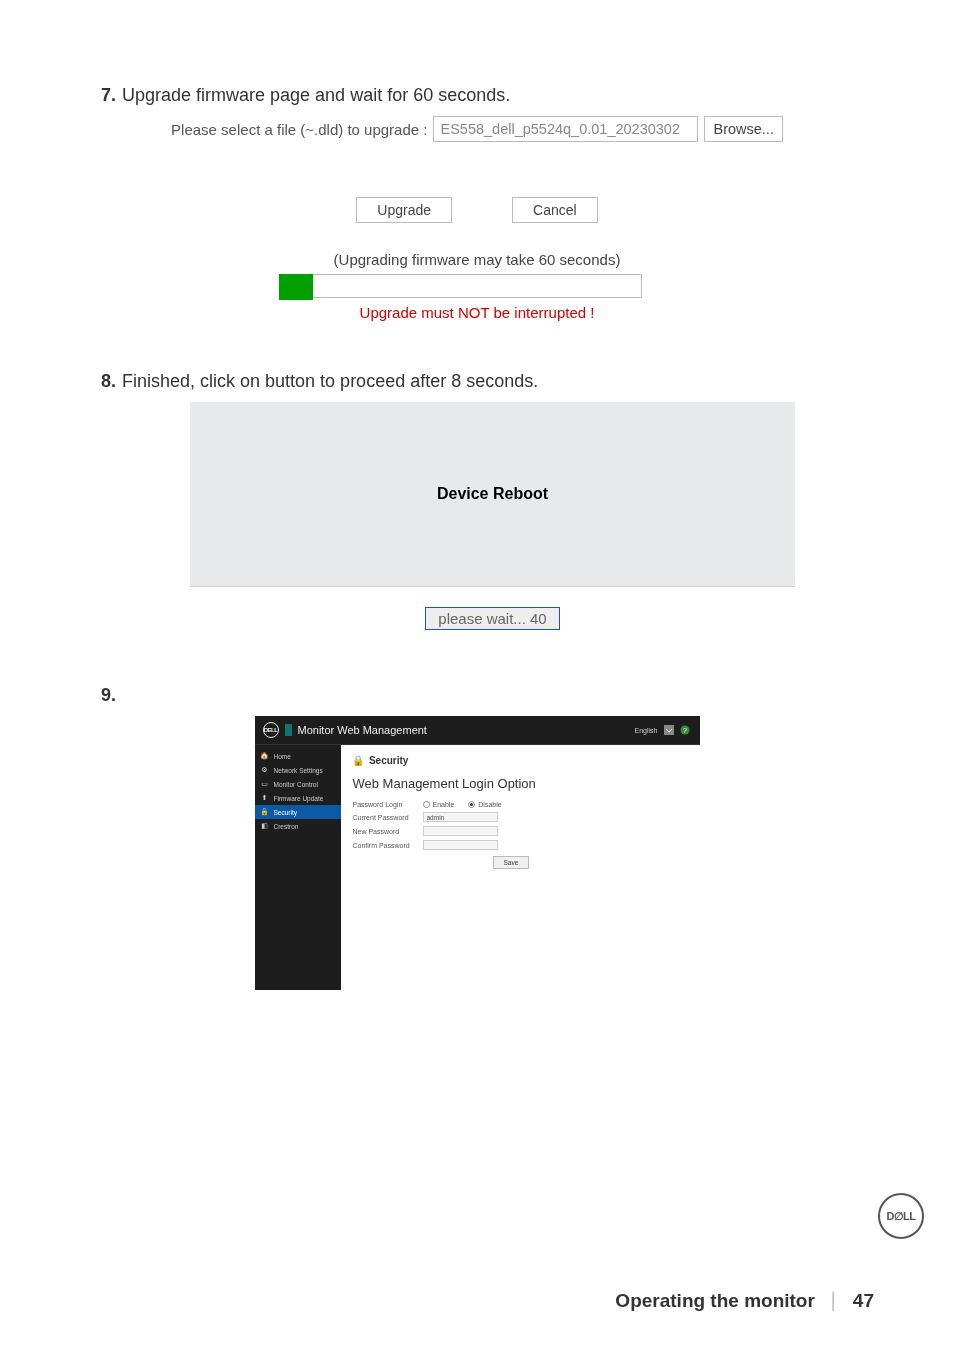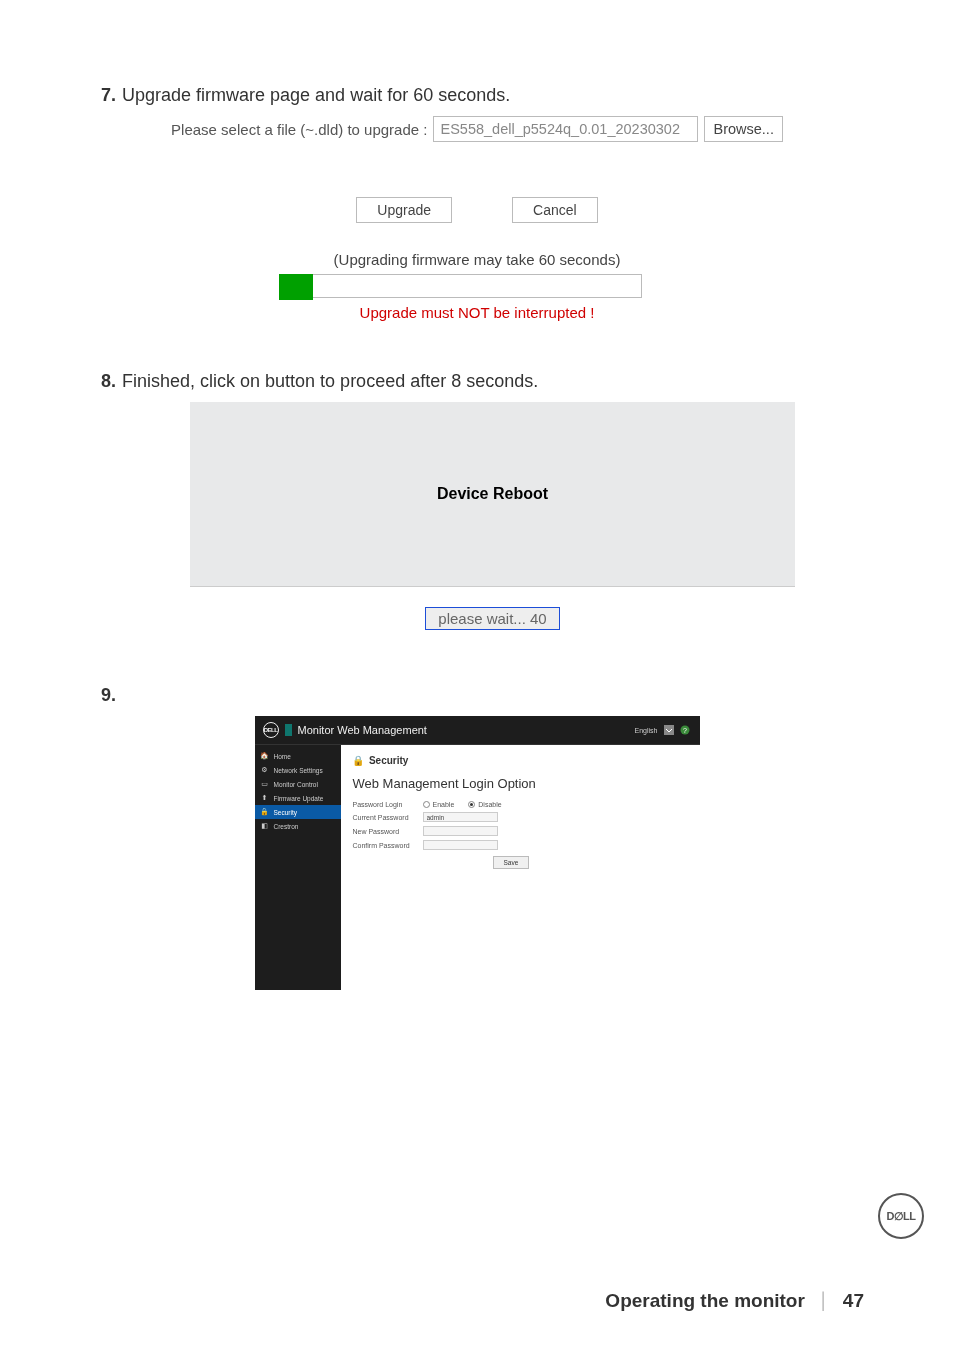--- a/index.html
+++ b/index.html
@@ -328,21 +328,21 @@
     border: 2px solid #555;
     border-radius: 50%;
     display: flex;
     align-items: center;
     justify-content: center;
   }
   .dell-circle svg { display:block;}
   .footer {
     position: absolute;
     bottom: 42px;
-    right: 90px;
+    right: 80px;
     display: flex;
     align-items: center;
     gap: 14px;
     font-size: 19px;
   }
   .footer-title {
     font-weight: bold;
   }
   .footer-divider {
     color: #aaa;

